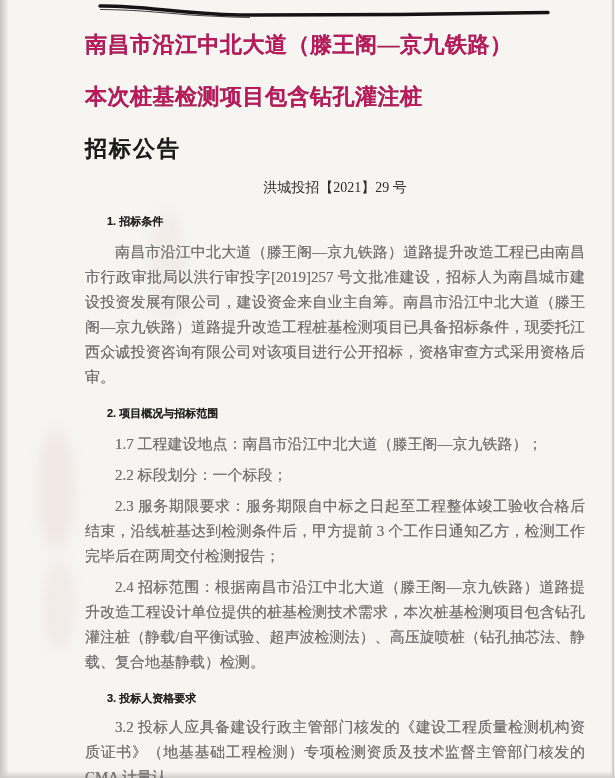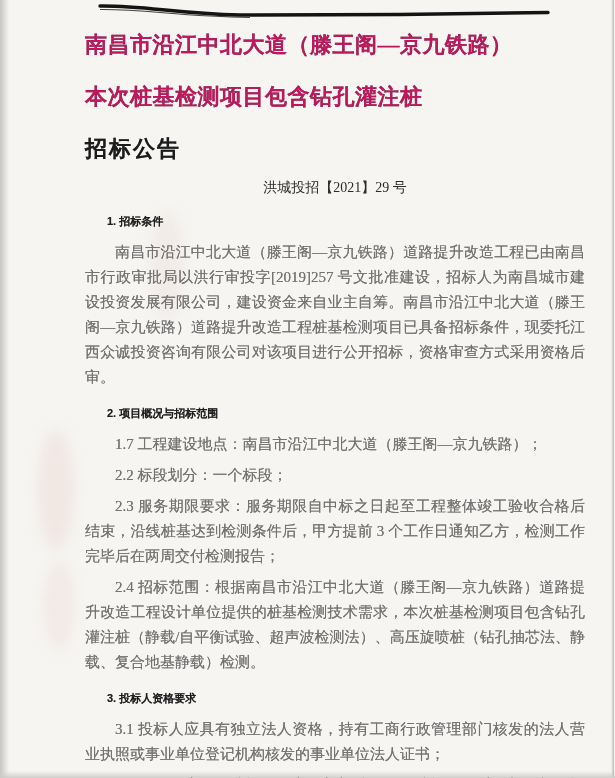--- a/index.html
+++ b/index.html
@@ -108,17 +108,16 @@
     <div class="sec-heading">1. 招标条件</div>
     <p class="para first-after-heading">南昌市沿江中北大道（滕王阁—京九铁路）道路提升改造工程已由南昌市行政审批局以洪行审投字[2019]257 号文批准建设，招标人为南昌城市建设投资发展有限公司，建设资金来自业主自筹。南昌市沿江中北大道（滕王阁—京九铁路）道路提升改造工程桩基检测项目已具备招标条件，现委托江西众诚投资咨询有限公司对该项目进行公开招标，资格审查方式采用资格后审。</p>
 
     <div class="sec-heading">2. 项目概况与招标范围</div>
     <p class="para first-after-heading">1.7 工程建设地点：南昌市沿江中北大道（滕王阁—京九铁路）；</p>
     <p class="para">2.2 标段划分：一个标段；</p>
     <p class="para">2.3 服务期限要求：服务期限自中标之日起至工程整体竣工验收合格后结束，沿线桩基达到检测条件后，甲方提前 3 个工作日通知乙方，检测工作完毕后在两周交付检测报告；</p>
     <p class="para">2.4 招标范围：根据南昌市沿江中北大道（滕王阁—京九铁路）道路提升改造工程设计单位提供的桩基检测技术需求，本次桩基检测项目包含钻孔灌注桩（静载/自平衡试验、超声波检测法）、高压旋喷桩（钻孔抽芯法、静载、复合地基静载）检测。</p>
 
     <div class="sec-heading">3. 投标人资格要求</div>
-    <p class="para first-after-heading">3.1 投标人应具有独立法人资格，持有工商行政管理部门核发的法人营业执照或事业单位登记机构核发的事业单位法人证书；</p>
     <p class="para">3.2 投标人应具备建设行政主管部门核发的《建设工程质量检测机构资质证书》（地基基础工程检测）专项检测资质及技术监督主管部门核发的 CMA 计量认</p>
 
   </div>
 </div>
 
 </body></html>

